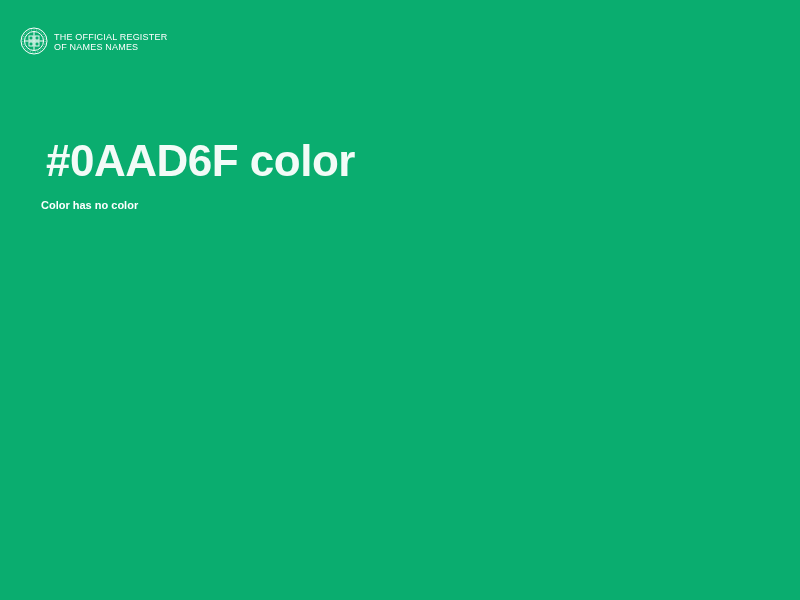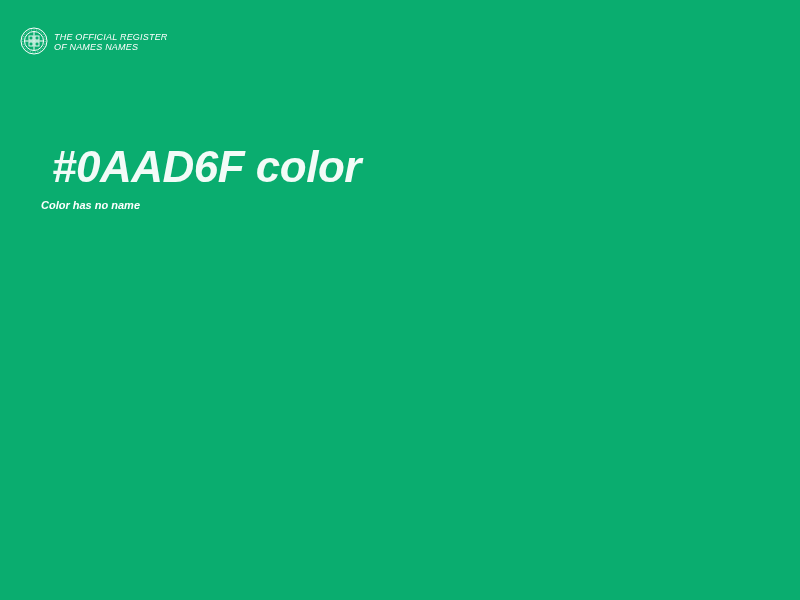--- a/index.html
+++ b/index.html
@@ -11,21 +11,20 @@
     height: 600px;
     overflow: hidden;
     font-family: "Liberation Sans", sans-serif;
     background: #0aad6f;
   }
   .page {
     position: relative;
     width: 740px;
     height: 600px;
     background: #0aad6f;
-    font-style: italic;
   }
 
   
   .brand {
     position: absolute;
     left: 20px;
     top: 27px;
     display: flex;
     align-items: center;
     gap: 6px;
@@ -49,21 +48,21 @@
     color: #ffffff;
     white-space: nowrap;
     font-family: "Liberation Sans", sans-serif;
   }
 
   
   .headline {
     position: absolute;
     left: 40px;
     top: 131px;
-    margin: 12px;
+    margin: 6px;
     font-size: 44px;
     line-height: 48px;
     font-weight: bold;
     color: #f2fbf7;
     letter-spacing: -0.5px;
     white-space: nowrap;
     font-family: "Liberation Sans", sans-serif;
   }
 
   
@@ -100,15 +99,15 @@
       </svg>
     </span>
     <span class="brand-text">
       <span class="brand-line" style="color: rgb(255, 255, 255);">THE OFFICIAL REGISTER</span>
       <span class="brand-line" style="color: rgb(255, 255, 255);">OF NAMES NAMES</span>
     </span>
   </div>
 
   <h1 class="headline" style="color: rgb(242, 251, 247);">#0AAD6F color</h1>
 
-  <p class="caption" style="color: rgb(255, 255, 255);">Color has no name</p>
+  <p class="caption" style="color: rgb(255, 255, 255);">Color has no color</p>
 
 </div>
 
 </body></html>

